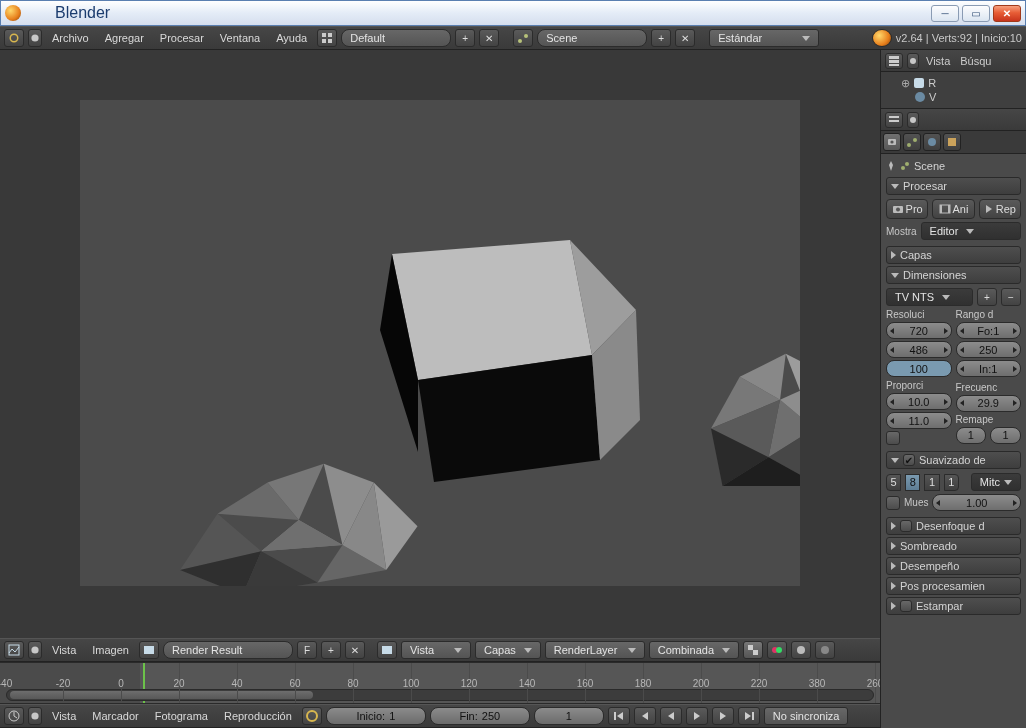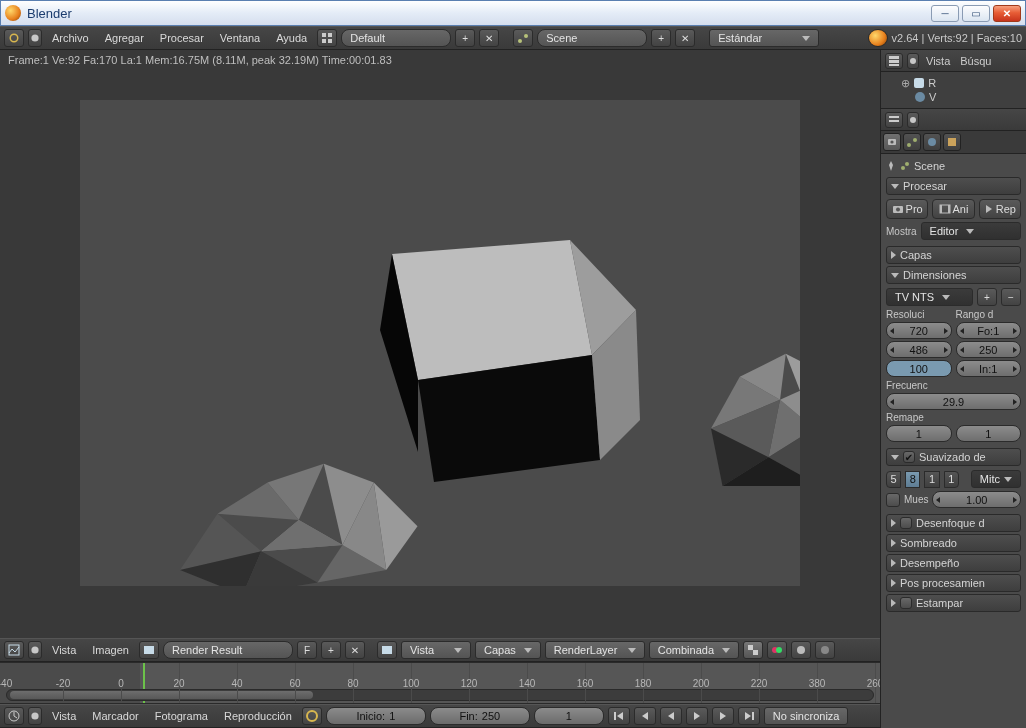--- a/index.html
+++ b/index.html
@@ -1,21 +1,21 @@
 <!DOCTYPE html>
 <html><head>
 <meta charset="utf-8">
 <style>
 * { margin: 0; padding: 0; box-sizing: border-box; font-family: "Segoe UI", Arial, sans-serif; font-size: 11px; user-select: none; }
 body { width: 1026px; height: 728px; background: #393939; overflow: hidden; position: relative; }
 
 
 .window-chrome { height: 26px; background: linear-gradient(#fff, #e4ecf7 50%, #d5deee); border: 1px solid #5a7fb0; display: flex; align-items: center; padding: 0 4px; }
 .window-chrome .app-icon { width: 16px; height: 16px; border-radius: 50%; background: radial-gradient(circle at 35% 35%, #ffd86b, #e77f1c 60%, #7a3c06); margin-right: 6px; }
-.window-chrome .title { flex: 1; color: #1b3c6e; font-size: 13px; }
+.window-chrome .title { flex: 1; color: #1b3c6e; font-size: 16px; margin-left: 28px; }
 .window-ctrls { display: flex; gap: 3px; }
 .window-ctrls .wbtn { width: 28px; height: 17px; border: 1px solid #8a9bb3; border-radius: 3px; background: linear-gradient(#fdfdfe, #dbe5f1); display: flex; align-items: center; justify-content: center; font-size: 10px; color: #2c4a72; }
 .window-ctrls .wbtn.close { background: linear-gradient(#f7a07e, #e75d36 45%, #c8341c); border-color: #a03a1c; color: #fff; font-weight: bold; }
 
 
 .bar { height: 24px; background: linear-gradient(#464646, #3a3a3a); border-top: 1px solid #555; border-bottom: 1px solid #222; display: flex; align-items: center; padding: 0 4px; gap: 4px; color: #c9c9c9; }
 .bar .menuitem { padding: 2px 6px; color: #d9d9d9; cursor: default; }
 .bar .spring { flex: 1; }
 
 
@@ -145,28 +145,27 @@
   <span class="ibox">+</span>
   <span class="ibox">✕</span>
   <span style="width:6px"></span>
   <span class="pill square" style="min-width:110px">
       <span>Estándar</span>
       <span class="spring"></span>
       <span class="caret"></span>
     </span>
   <span class="spring"></span>
   <span class="ibox" style="background:radial-gradient(circle at 35% 35%,#ffd86b,#e77f1c 60%,#7a3c06); border-radius:50%"></span>
-  <span style="color:#c9c9c9">v2.64 | Verts:92 | Faces:10</span>
+  <span style="color:#c9c9c9">v2.64 | Verts:92 | Inicio:10</span>
 </div>
 
 <div class="main-row">
   <div class="left-col">
 
     <div class="render-area">
-      <div class="render-stats">Frame:1 Ve:92 Fa:170 La:1 Mem:16.75M (8.11M, peak 32.19M) Time:00:01.83</div>
       <div class="canvas-frame">
         <svg viewBox="0 0 720 486" width="720" height="486">
           <rect width="720" height="486" fill="#4b4b4b"></rect>
 
           <g>
             <polygon points="312,154 490,140 512,255 338,280" fill="#bdbdbd"></polygon>
             <polygon points="490,140 556,210 512,255" fill="#9d9d9d"></polygon>
             <polygon points="312,154 338,280 338,352 300,230" fill="#060606"></polygon>
             <polygon points="338,280 512,255 520,360 354,382" fill="#0a0a0a"></polygon>
             <polygon points="512,255 556,210 560,320 520,360" fill="#8a8a8a"></polygon>
@@ -565,20 +564,34 @@
             <div class="numfield">
                 <span class="arrow-l"></span>
                 <span>In:</span> 
                 <span>1</span>
                 <span class="arrow-r"></span>
               </div>
           </div>
         </div>
         <div class="subrow">
           <div class="colgroup">
+            <span class="lbl">Proporci</span>
+            <div class="numfield">
+                <span class="arrow-l"></span>
+                <span>10.0</span>
+                <span class="arrow-r"></span>
+              </div>
+            <div class="numfield">
+                <span class="arrow-l"></span>
+                <span>11.0</span>
+                <span class="arrow-r"></span>
+              </div>
+            <span class="chk"></span>
+          </div>
+          <div class="colgroup">
             <span class="lbl">Frecuenc</span>
             <div class="numfield">
                 <span class="arrow-l"></span>
                 <span>29.9</span>
                 <span class="arrow-r"></span>
               </div>
             <span class="lbl">Remape</span>
             <div class="subrow">
               <div class="numfield" style="flex:1">
                   <span>1</span>

